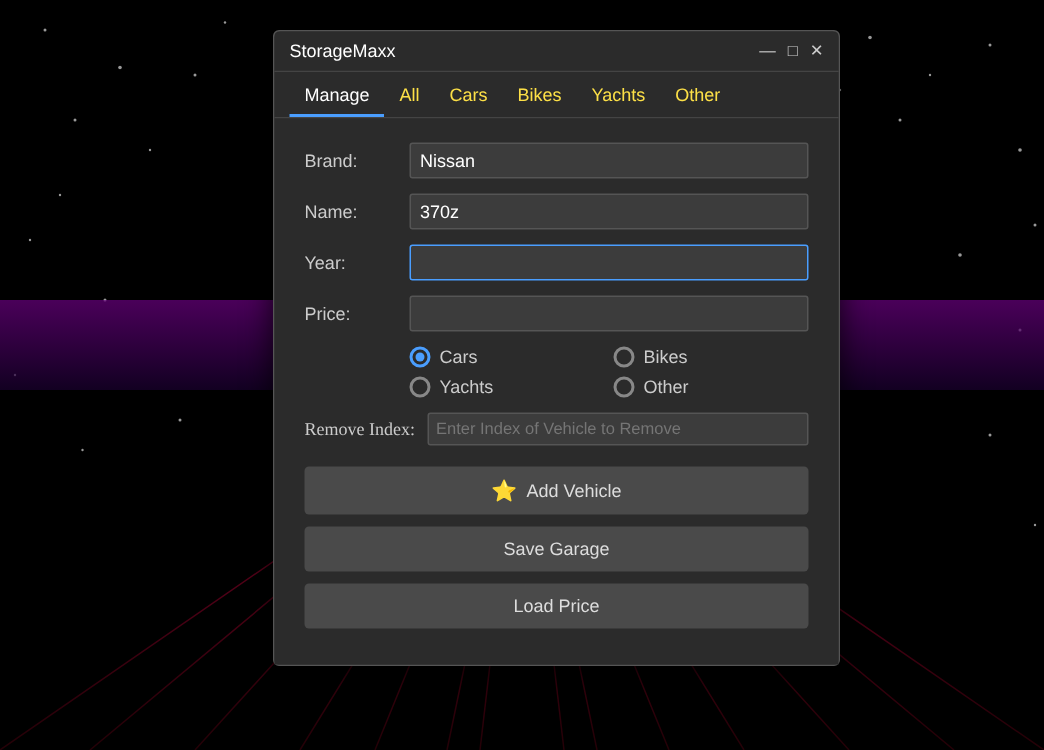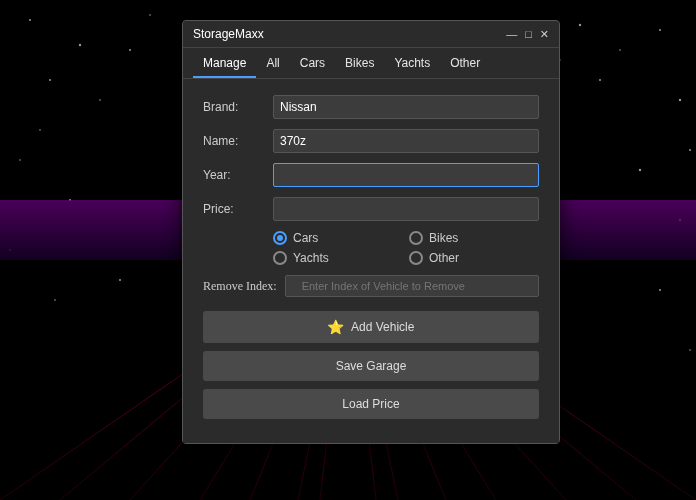--- a/index.html
+++ b/index.html
@@ -66,21 +66,21 @@
     .nav-tabs {
       display: flex;
       background: #2b2b2b;
       padding: 0 10px;
       border-bottom: 1px solid #444;
     }
 
     .nav-tab {
       padding: 8px 10px;
       font-size: 12px;
-      color: #e5e5e5;
+      color: #fde047;
       cursor: pointer;
       position: relative;
     }
 
     .nav-tab.active {
       color: #fff;
     }
 
     .nav-tab.active::after {
       content: '';
@@ -185,21 +185,21 @@
       font-family: Liberation Serif, serif;
     }
 
     .remove-input {
       flex: 1;
       background: #3c3c3c;
       border: 1px solid #555;
       border-radius: 2px;
       color: #888;
       font-size: 11px;
-      padding: 4px 16px;
+      padding: 4px 5px;
       outline: none;
     }
 
     
     .btn {
       display: block;
       width: 100%;
       background: #4a4a4a;
       border: none;
       border-radius: 3px;

